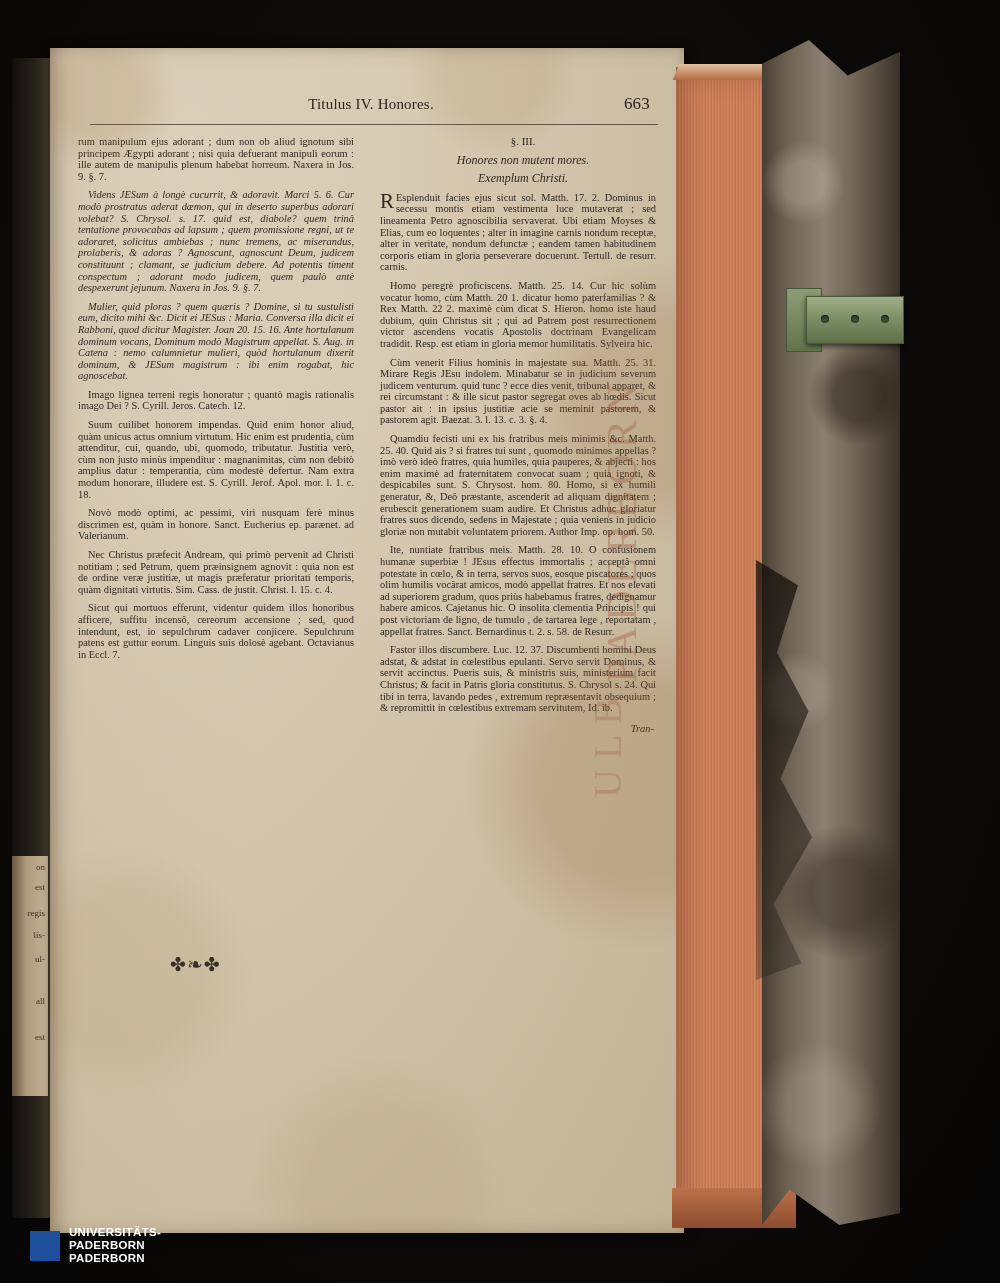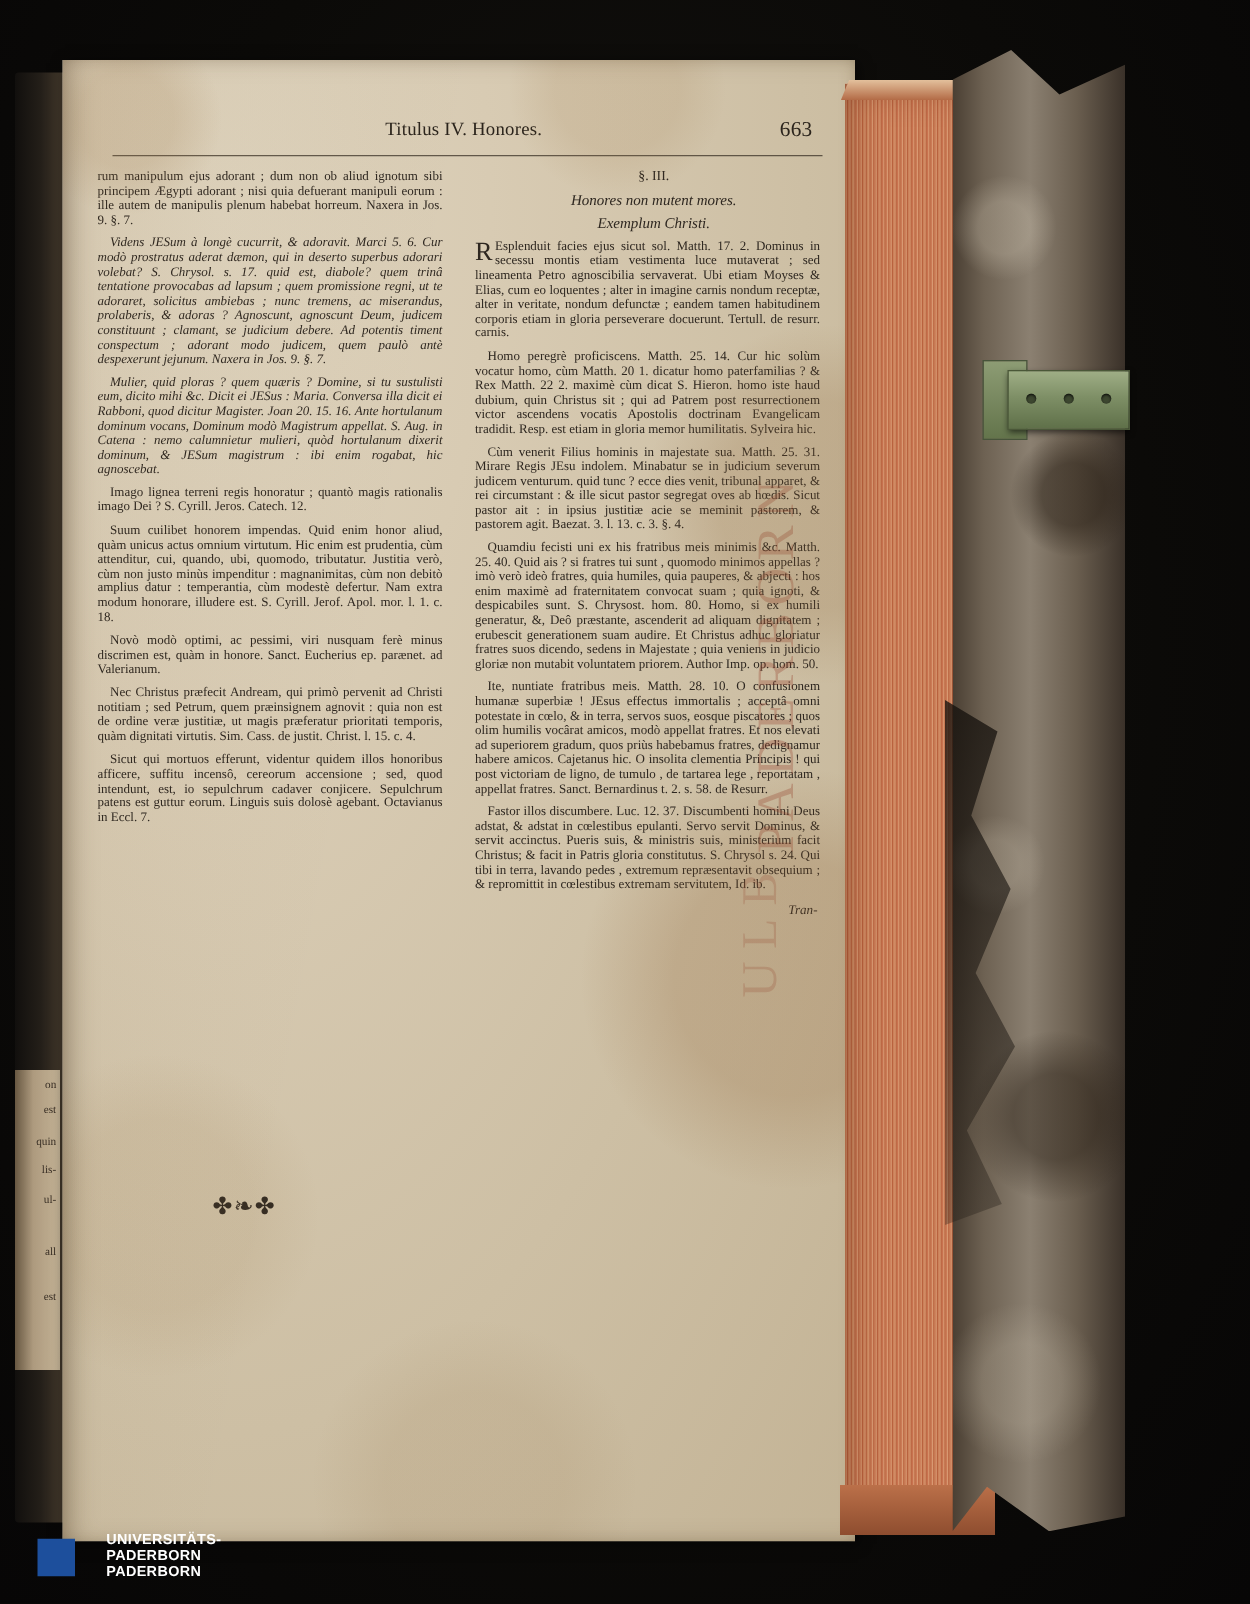--- a/index.html
+++ b/index.html
@@ -330,38 +330,37 @@
     width: 30px;
     height: 30px;
     background: #1d4f9c;
   }
   .logo-text {
     color: #ffffff;
     font-family: "Liberation Sans", sans-serif;
     font-size: 11.5px;
     line-height: 13px;
     letter-spacing: .3px;
-    margin-left: 16px;
   }
   .logo-text b { font-weight: bold; display: block; }
 </style>
 </head>
 <body>
 
 <div class="scene">
 
   <div class="book">
 
     <div class="gutter"></div>
     <div class="gutter-shadow"></div>
 
     <div class="left-sliver">
       <span class="frag" style="top:6px">on</span>
       <span class="frag" style="top:26px">est</span>
-      <span class="frag" style="top:52px">quin</span>
+      <span class="frag" style="top:52px">regis</span>
       <span class="frag" style="top:74px">lis-</span>
       <span class="frag" style="top:98px">ul-</span>
       <span class="frag" style="top:140px">all</span>
       <span class="frag" style="top:176px">est</span>
     </div>
 
     <div class="page">
 
       <div class="head">
         <span class="title">Titulus IV. Honores.</span>

